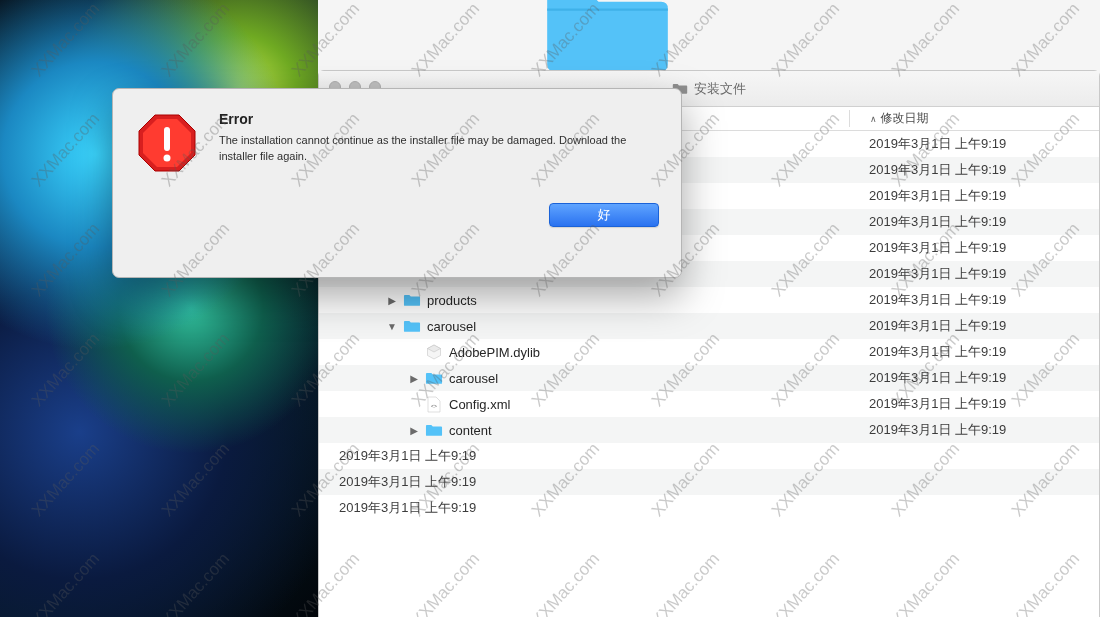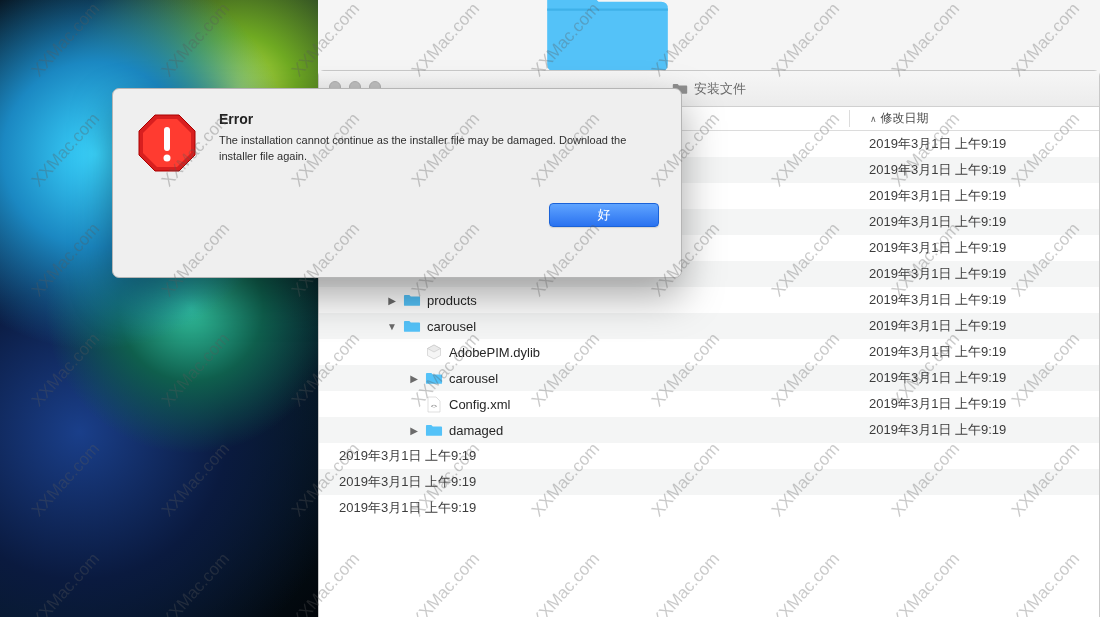--- a/index.html
+++ b/index.html
@@ -243,21 +243,21 @@
       </div>
       <div class="row alt">
         <div class="cell-name">
           <span class="indent" style="width: 84px;"></span>
           <span class="discl">▶</span>
           <span class="ficon">
             <svg width="18" height="14" viewBox="0 0 120 94">
               <path d="M6 20 q0 -6 6 -6 h30 l10 10 h56 q6 0 6 6 v50 q0 6 -6 6 H12 q-6 0 -6 -6 Z" fill="#54c2f8"></path>
             </svg>
           </span>
-          <span>damaged</span>
+          <span>content</span>
         </div>
         <div class="cell-date">2019年3月1日 上午9:19</div>
       </div>
       <div class="row">
         <div class="cell-date">2019年3月1日 上午9:19</div>
       </div>
       <div class="row alt">
         <div class="cell-date">2019年3月1日 上午9:19</div>
       </div>
       <div class="row">

